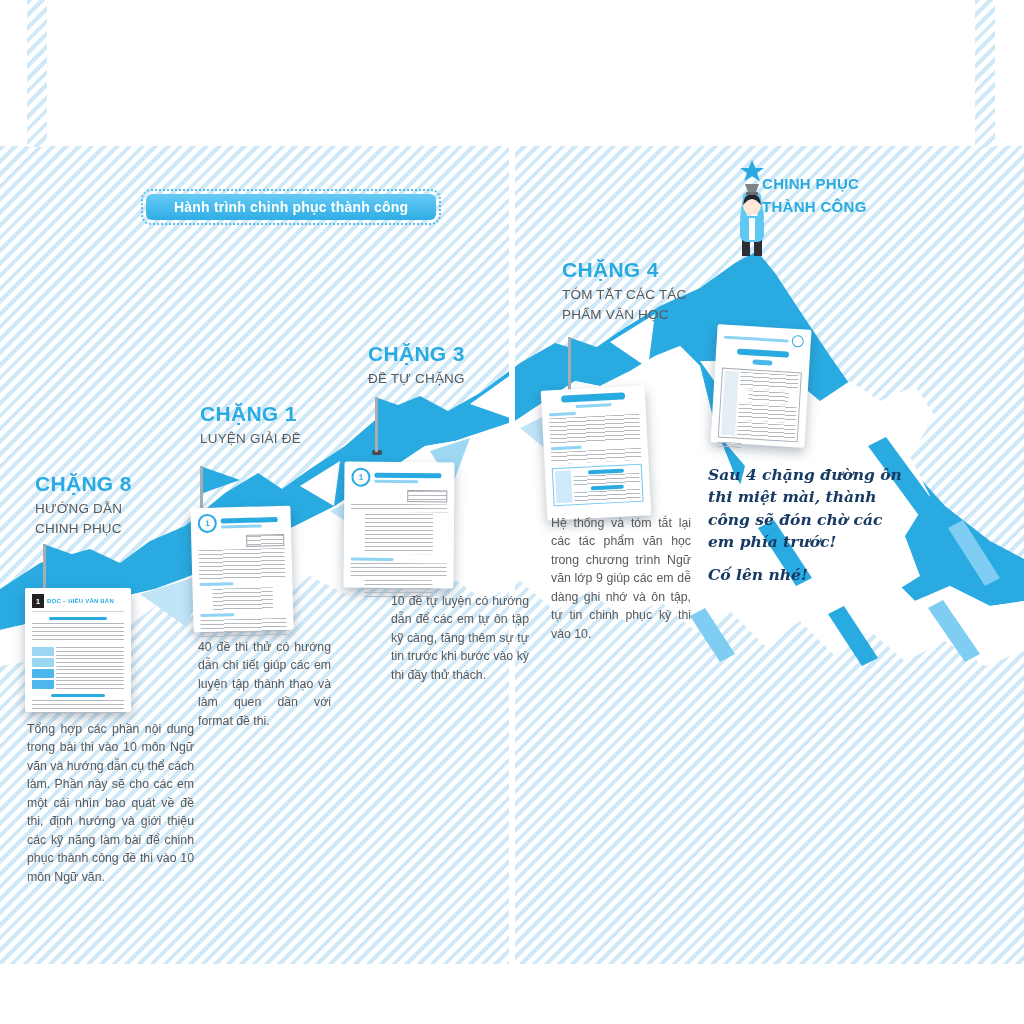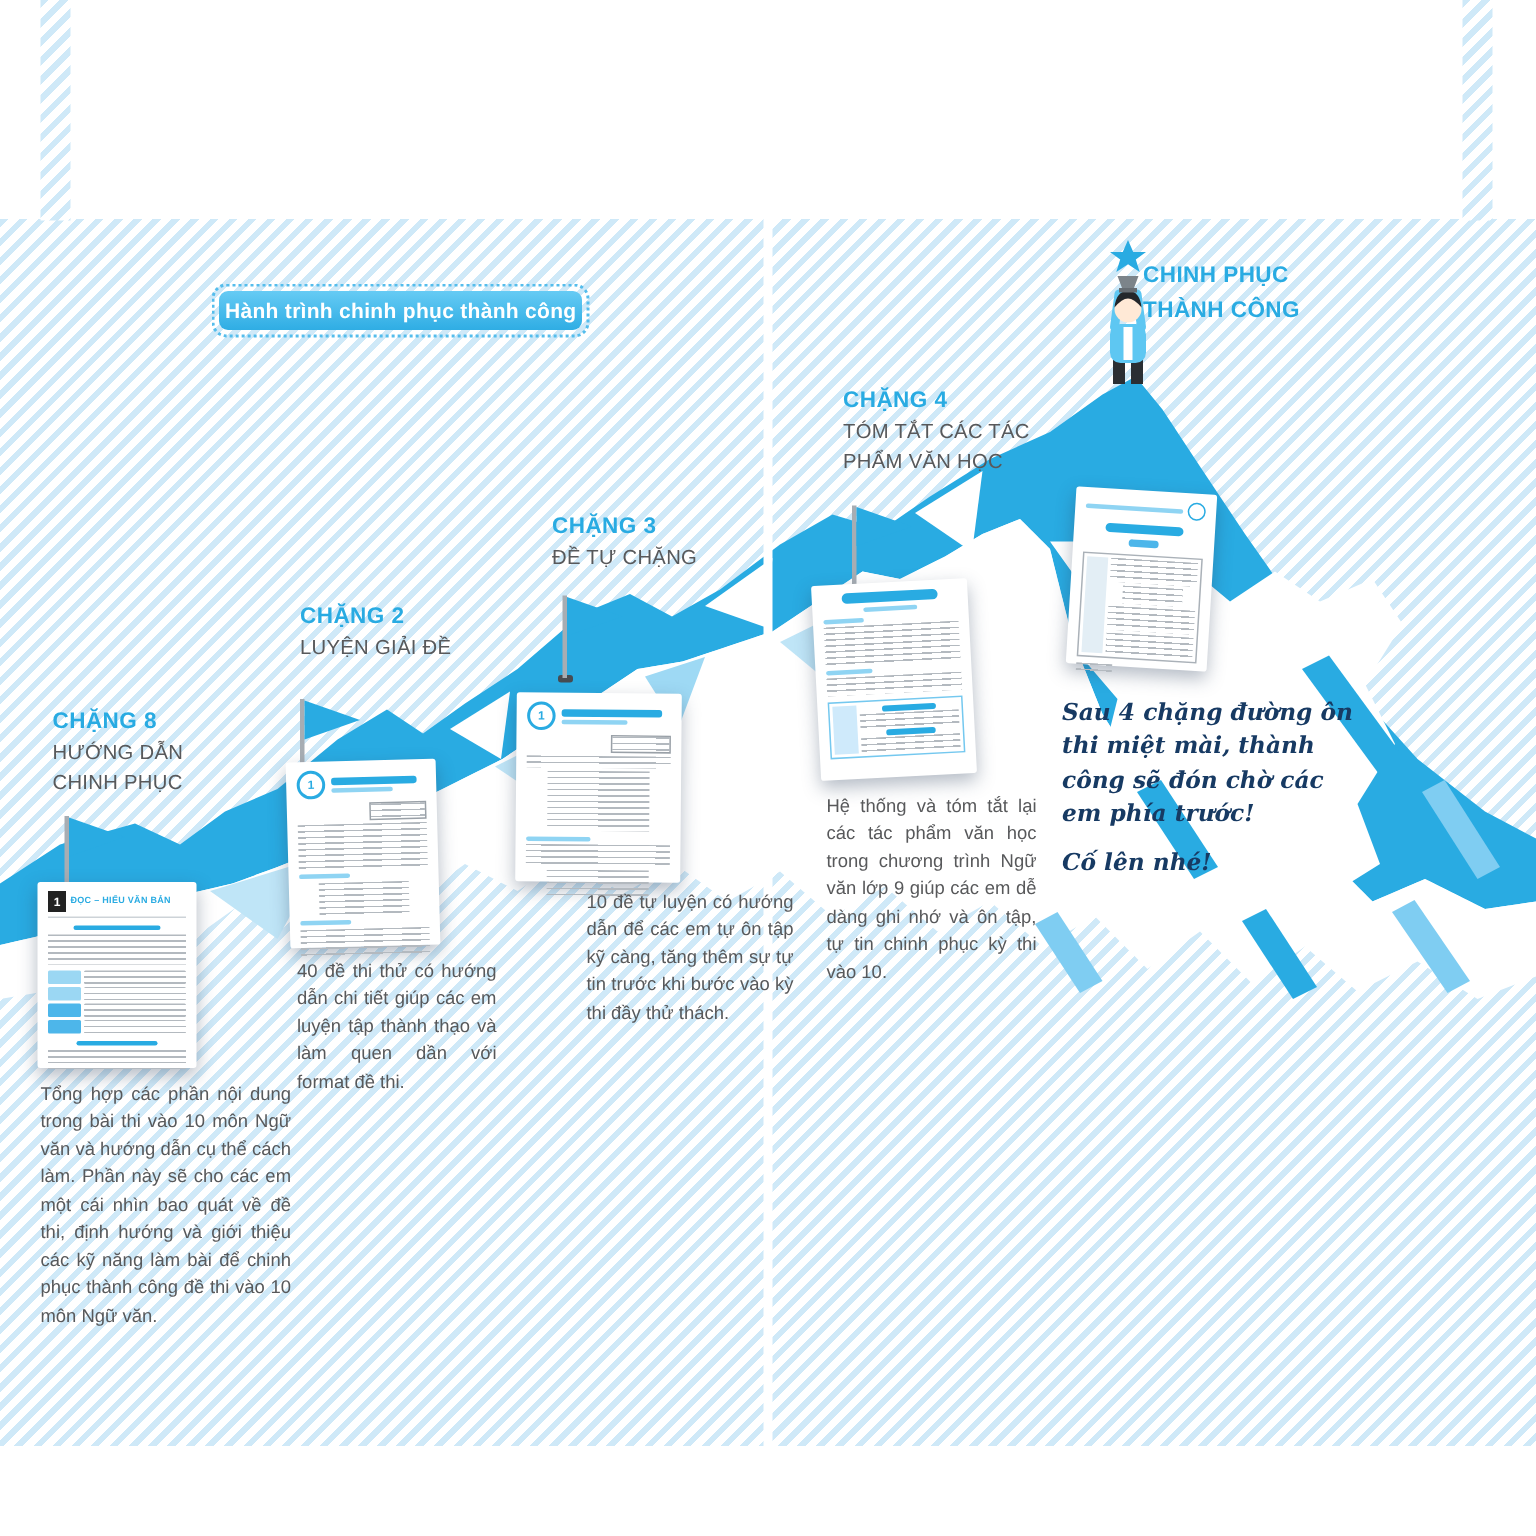--- a/index.html
+++ b/index.html
@@ -12,25 +12,25 @@
     background:repeating-linear-gradient(135deg,#cfe9f8 0 4px,#ffffff 4px 9px);}
   .corner-strip.left{left:27px;} .corner-strip.right{left:975px;}
   .gutter{position:absolute;left:509px;top:146px;width:6px;height:818px;background:#fff;z-index:4;}
 
   .mountain-svg{position:absolute;left:0;top:146px;width:1024px;height:818px;z-index:2;}
 
   
   .badge-outer{position:absolute;left:141px;top:189px;border:2px dotted #55bdec;border-radius:10px;
     padding:3px;z-index:6;background:transparent;}
   .badge-inner{background:linear-gradient(180deg,#66cbf4 0%,#2fade4 100%);color:#fff;font-weight:bold;
-    font-size:14px;padding:5px 4px;border-radius:6px;letter-spacing:.2px;}
+    font-size:14px;padding:5px 28px;border-radius:6px;letter-spacing:.2px;}
 
   .pre{white-space:pre-line;}
   .stage{position:absolute;z-index:6;}
-  .stage-label{color:#29abe2;font-weight:bold;font-size:15px;letter-spacing:.3px;}
+  .stage-label{color:#29abe2;font-weight:bold;font-size:21px;letter-spacing:.3px;}
   .stage-name{color:#58595b;font-size:13.5px;line-height:1.45;margin-top:3px;letter-spacing:.2px;}
   .stage-desc{position:absolute;z-index:6;color:#58595b;font-size:12.3px;line-height:1.5;
     text-align:justify;}
   .summit-label{position:absolute;left:762px;top:172px;z-index:6;color:#29abe2;font-weight:bold;
     font-size:15px;line-height:1.55;letter-spacing:.3px;}
   .message{position:absolute;left:708px;top:464px;width:196px;z-index:6;color:#173a63;
     font-family:"DejaVu Serif",serif;font-style:italic;font-weight:bold;font-size:15.5px;line-height:1.45;}
   .message .line2{margin-top:10px;}
 
   
@@ -124,40 +124,40 @@
   <div class="badge-outer">
     <div class="badge-inner">Hành trình chinh phục thành công</div>
   </div>
 
   <div class="stage" style="left:35px;top:472px;">
     <div class="stage-label">CHẶNG 8</div>
     <div class="stage-name pre">HƯỚNG DẪN
 CHINH PHỤC</div>
   </div>
   <div class="stage" style="left:200px;top:402px;">
-    <div class="stage-label">CHẶNG 2</div>
+    <div class="stage-label">CHẶNG 1</div>
     <div class="stage-name pre">LUYỆN GIẢI ĐỀ</div>
   </div>
   <div class="stage" style="left:368px;top:342px;">
     <div class="stage-label">CHẶNG 3</div>
     <div class="stage-name pre">ĐỀ TỰ CHẶNG</div>
   </div>
   <div class="stage" style="left:562px;top:258px;">
     <div class="stage-label">CHẶNG 4</div>
     <div class="stage-name pre">TÓM TẮT CÁC TÁC
 PHẨM VĂN HỌC</div>
   </div>
 
   <div class="summit-label pre">CHINH PHỤC
 THÀNH CÔNG</div>
 
   <div class="stage-desc" style="left:27px;top:720px;width:167px;">Tổng hợp các phần nội dung trong bài thi vào 10 môn Ngữ văn và hướng dẫn cụ thể cách làm. Phần này sẽ cho các em một cái nhìn bao quát về đề thi, định hướng và giới thiệu các kỹ năng làm bài để chinh phục thành công đề thi vào 10 môn Ngữ văn.</div>
   <div class="stage-desc" style="left:198px;top:638px;width:133px;">40 đề thi thử có hướng dẫn chi tiết giúp các em luyện tập thành thạo và làm quen dần với format đề thi.</div>
   <div class="stage-desc" style="left:352px;top:592px;width:138px;margin-left:39px;">10 đề tự luyện có hướng dẫn để các em tự ôn tập kỹ càng, tăng thêm sự tự tin trước khi bước vào kỳ thi đầy thử thách.</div>
-  <div class="stage-desc" style="left:551px;top:528px;width:140px;">Hệ thống và tóm tắt lại các tác phẩm văn học trong chương trình Ngữ văn lớp 9 giúp các em dễ dàng ghi nhớ và ôn tập, tự tin chinh phục kỳ thi vào 10.</div>
+  <div class="stage-desc" style="left:551px;top:514px;width:140px;">Hệ thống và tóm tắt lại các tác phẩm văn học trong chương trình Ngữ văn lớp 9 giúp các em dễ dàng ghi nhớ và ôn tập, tự tin chinh phục kỳ thi vào 10.</div>
 
   <div class="message">
     <div class="line1">Sau 4 chặng đường ôn thi miệt mài, thành công sẽ đón chờ các em phía trước!</div>
     <div class="line2">Cố lên nhé!</div>
   </div>
 
   <div class="page" style="left:25px;top:588px;width:106px;height:124px;">
     <div class="p1-header">
       <span class="p1-badge">1</span>
       <span class="p1-title">ĐỌC – HIỂU VĂN BẢN</span>

